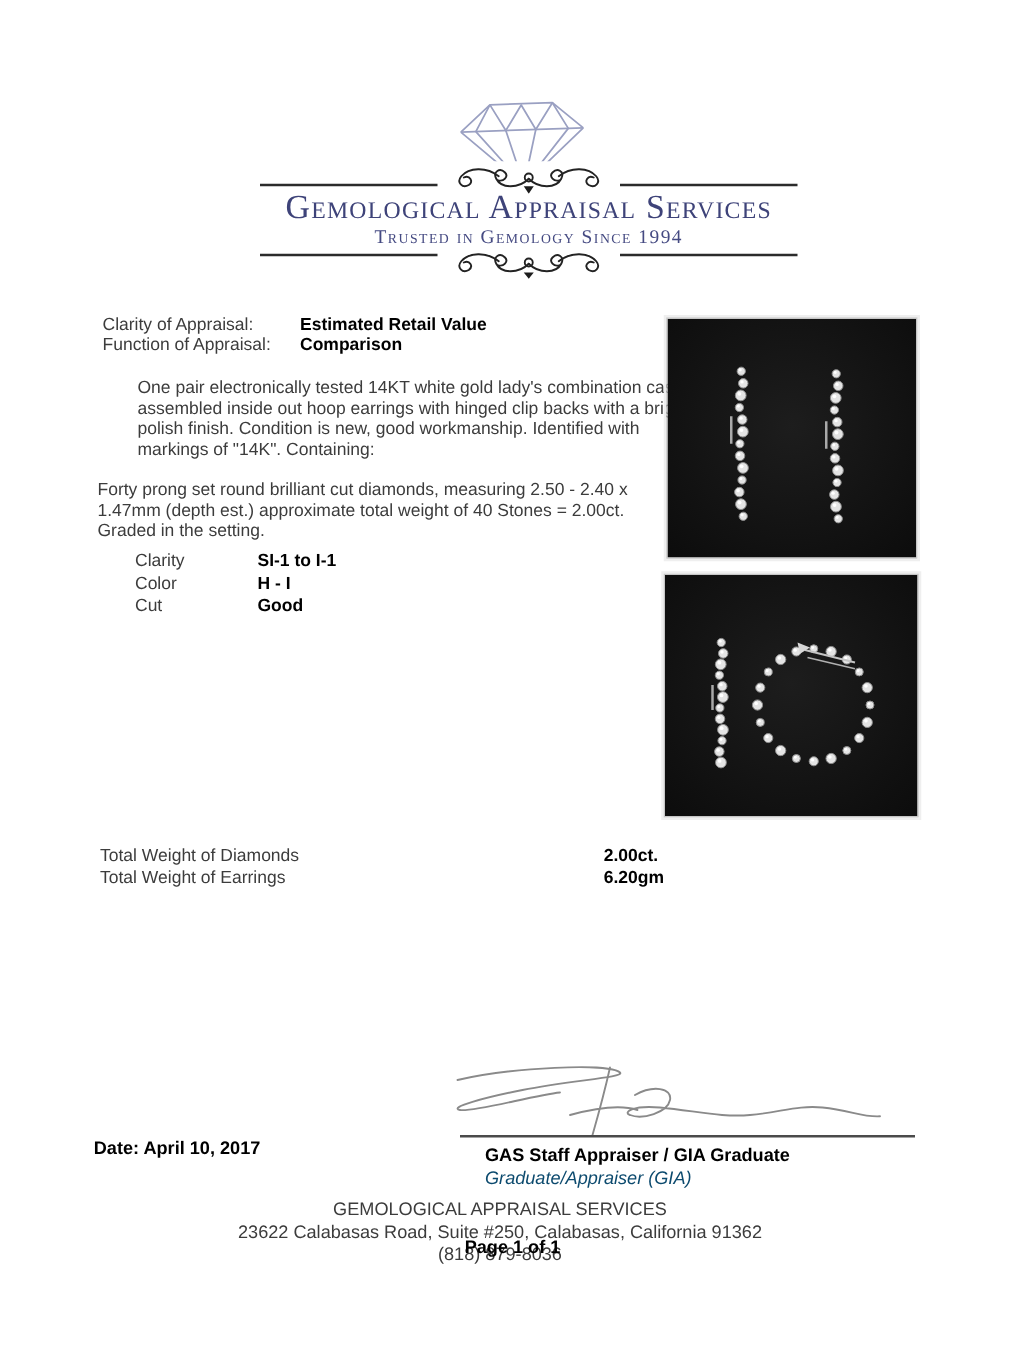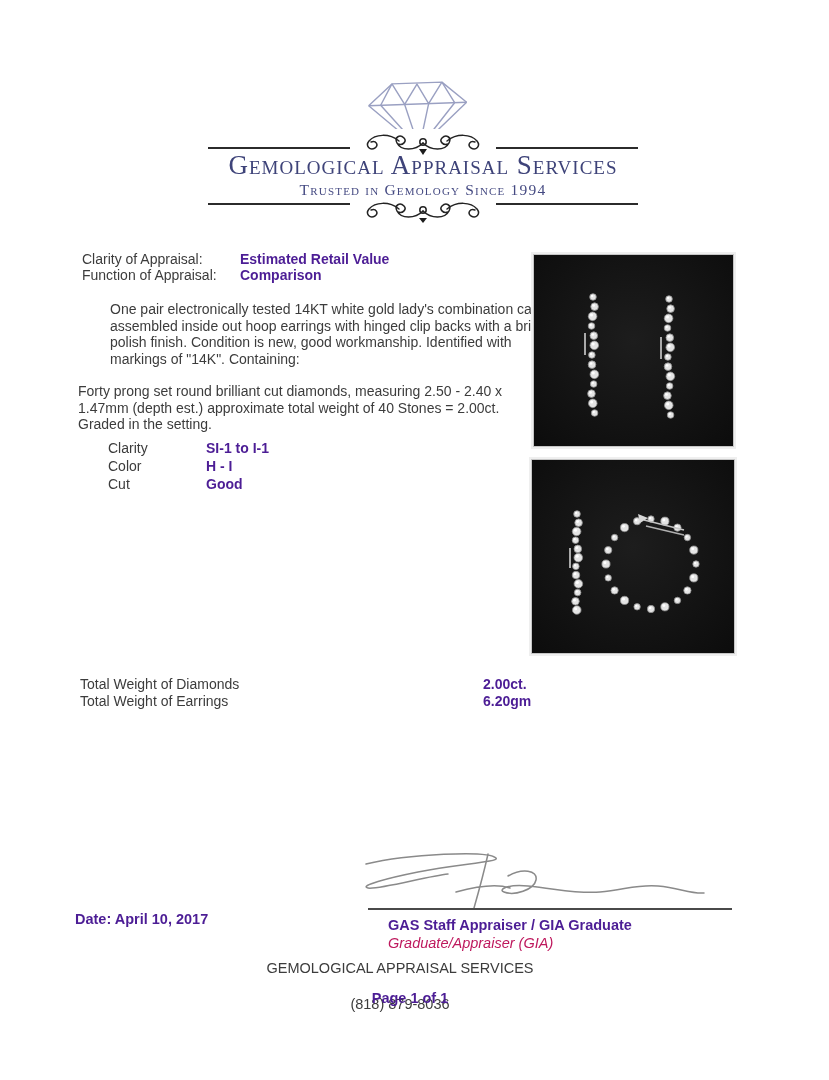--- a/index.html
+++ b/index.html
@@ -14,21 +14,21 @@
     font-family:"Liberation Serif","DejaVu Serif",serif;
     font-variant:small-caps;color:#3e4379;text-align:center;
     font-size:27px;letter-spacing:1px;white-space:nowrap;
   }
   .tagline{
     font-family:"Liberation Serif","DejaVu Serif",serif;
     font-variant:small-caps;color:#454a82;text-align:center;
     font-size:15.5px;letter-spacing:1.2px;white-space:nowrap;
   }
   .body-text{font-size:14px;line-height:16.5px;}
-  .b{font-weight:bold;color:#4c1d95;}
+  .b{font-weight:bold;color:#000000;}
   .photo{
     position:absolute;border:1px solid #c6c6c6;box-shadow:0 0 0 2px #efefef;
     background:radial-gradient(circle at 50% 45%, #1d1d1d 0%, #111111 70%, #0c0c0c 100%);
   }
   .sig-line{position:absolute;height:2px;background:#4a4a4a;}
   .footer-line{position:absolute;left:0;width:800px;text-align:center;font-size:14.5px;line-height:17px;}
   .ornament-box{position:absolute;background:#ffffff;display:flex;align-items:center;justify-content:center;}
   svg{display:block;}
 </style>
 </head>
@@ -253,19 +253,20 @@
         <path d="M28,18 C70,8 150,4 158,12 C162,16 120,18 80,26 C50,32 20,40 30,42 C40,44 90,30 110,28"></path>
         <path d="M150,8 C146,26 140,48 136,62 M118,46 C140,40 160,38 172,42"></path>
         <path d="M170,30 C184,22 200,24 198,34 C196,44 176,50 166,46 C160,44 168,38 190,40 C220,43 240,48 262,46 C286,44 300,38 320,40 C342,42 352,48 366,47"></path>
       </g>
     </svg>
   </div>
   <div class="sig-line" style="left:368px;top:908px;width:364px;"></div>
 
   <div class="abs body-text b" style="left:75px;top:911px;font-size:14.5px;">Date: April 10, 2017</div>
   <div class="abs b" style="left:388px;top:917px;font-size:14.5px;">GAS Staff Appraiser / GIA Graduate</div>
-  <div class="abs" style="left:388px;top:935px;font-size:14.5px;font-style:italic;color:#be185d;">Graduate/Appraiser (GIA)</div>
+  <div class="abs" style="left:388px;top:935px;font-size:14.5px;font-style:italic;color:#0c4a6e;">Graduate/Appraiser (GIA)</div>
 
   <div class="footer-line" style="top:960px;">GEMOLOGICAL APPRAISAL SERVICES</div>
+  <div class="footer-line" style="top:978px;">23622 Calabasas Road, Suite #250, Calabasas, California 91362</div>
   <div class="footer-line" style="top:996px;">(818) 879-8036</div>
   <div class="footer-line b" style="top:990px;padding-left:10px;">Page 1 of 1</div>
 
 </div>
 
 </body></html>

